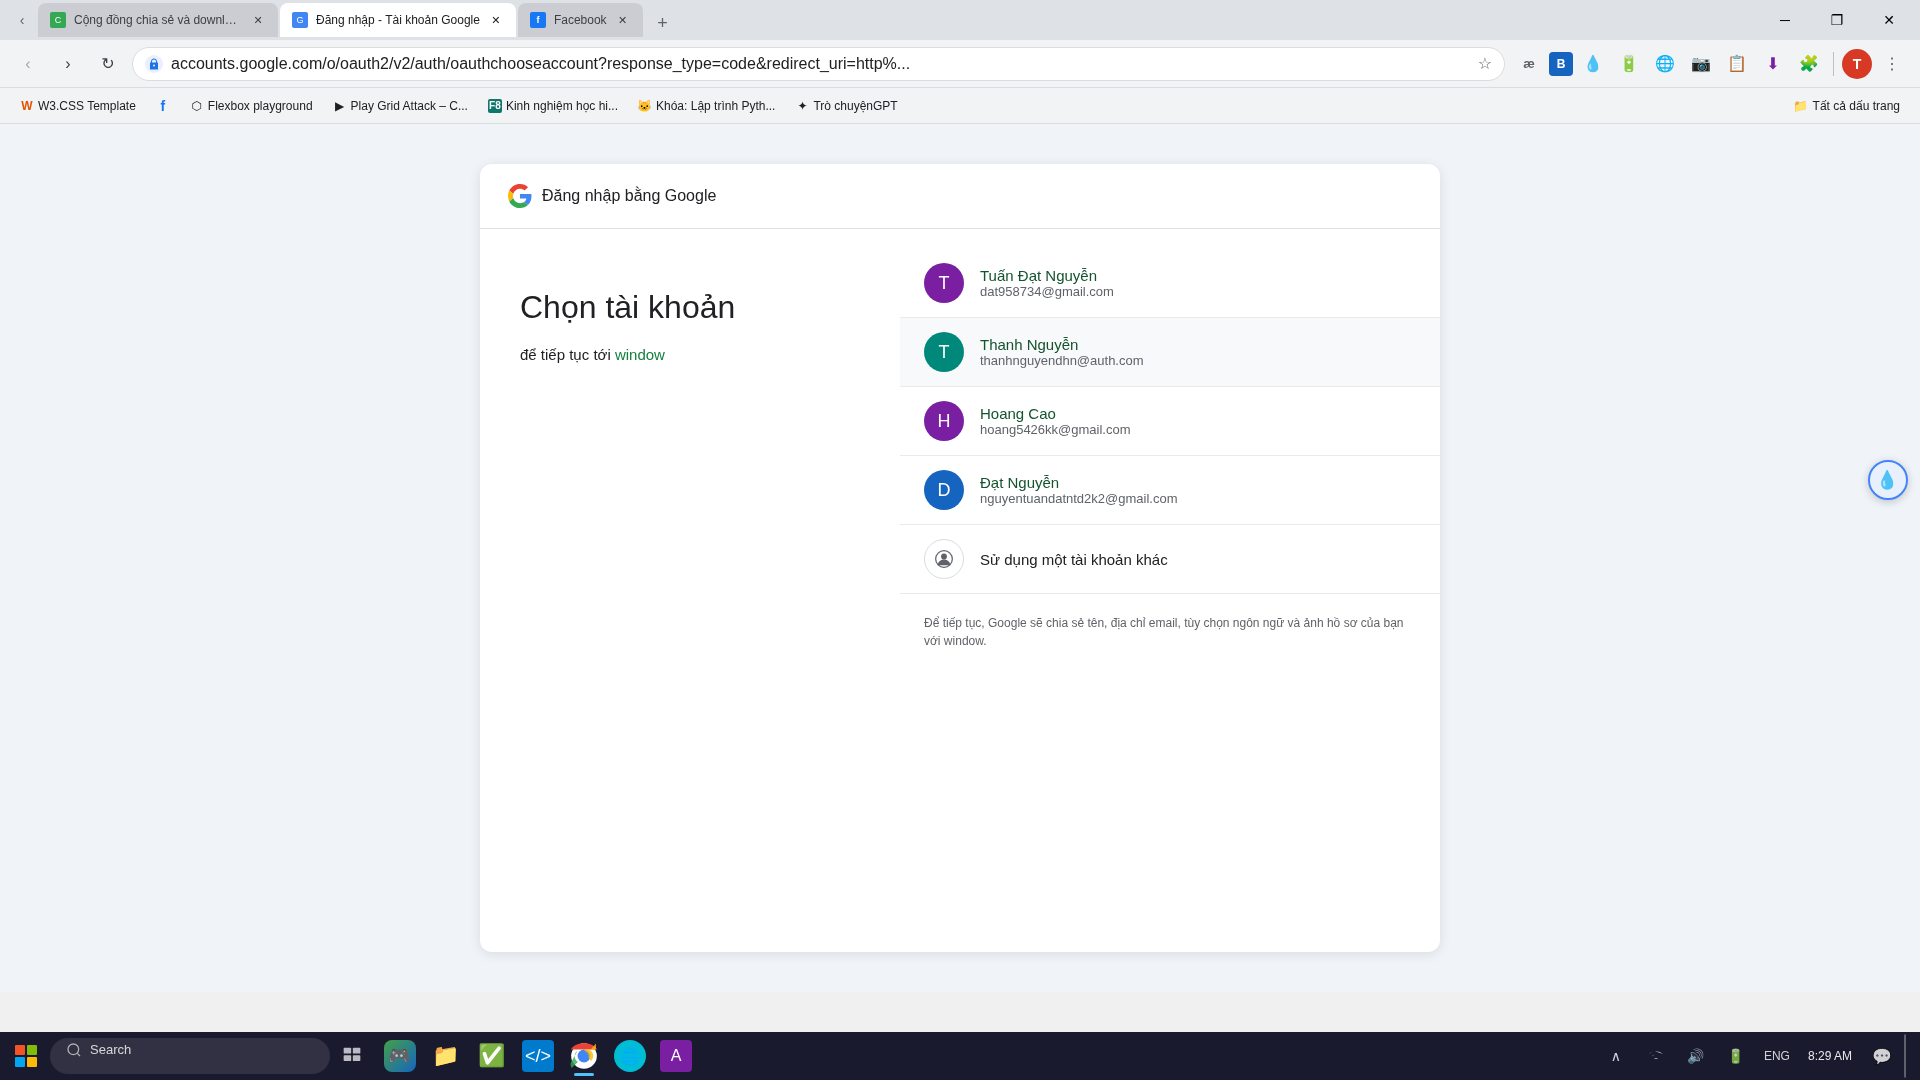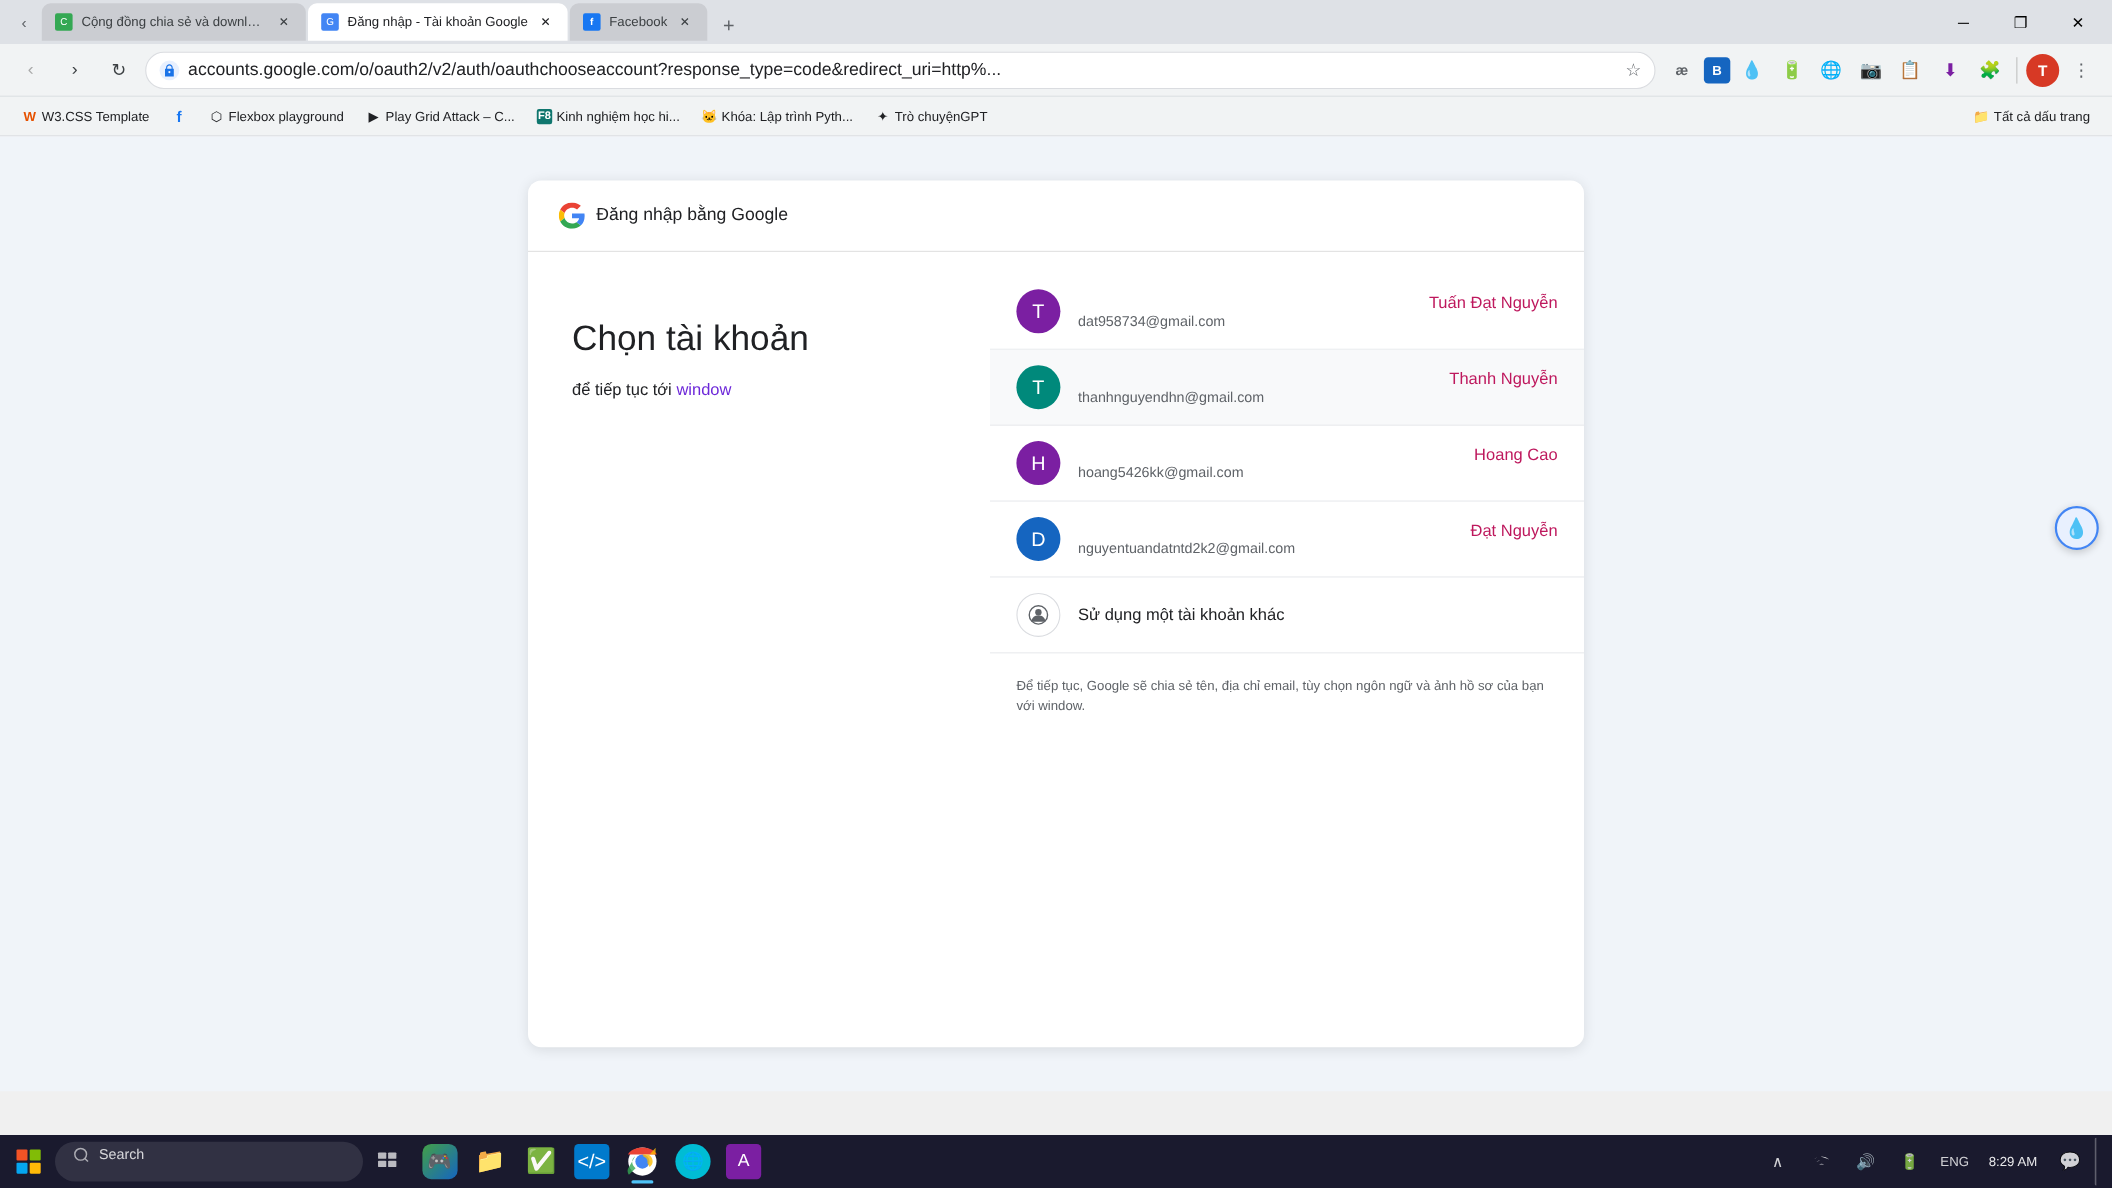--- a/index.html
+++ b/index.html
@@ -286,21 +286,21 @@
       font-size: 32px;
       font-weight: 400;
       color: #202124;
       margin-bottom: 20px;
     }
     .continue-text {
       font-size: 15px;
       color: #202124;
     }
     .continue-link {
-      color: #6d28d9;
+      color: #15803d;
       text-decoration: none;
       cursor: pointer;
     }
     .card-right {
       flex: 1;
       padding: 20px 0;
       border-left: none;
     }
     .account-item {
       display: flex;
@@ -323,23 +323,22 @@
       font-size: 18px;
       font-weight: 500;
       color: white;
       flex-shrink: 0;
     }
     .account-info {
       flex: 1;
     }
     .account-name {
       font-size: 15px;
-      color: #be185d;
+      color: #14532d;
       font-weight: 500;
-      text-align: right;
     }
     .account-email {
       font-size: 13px;
       color: #5f6368;
     }
     .add-account-item {
       display: flex;
       align-items: center;
       gap: 16px;
       padding: 14px 24px;
@@ -667,21 +666,21 @@
               <div class="account-email">dat958734@gmail.com</div>
             </div>
           </div>
 
           <div class="account-item highlighted">
             <div class="account-avatar" style="background:#00897b;">
               <span>T</span>
             </div>
             <div class="account-info">
               <div class="account-name">Thanh Nguyễn</div>
-              <div class="account-email">thanhnguyendhn@gmail.com</div>
+              <div class="account-email">thanhnguyendhn@auth.com</div>
             </div>
           </div>
 
           <div class="account-item">
             <div class="account-avatar" style="background:#7b1fa2;">
               <span>H</span>
             </div>
             <div class="account-info">
               <div class="account-name">Hoang Cao</div>
               <div class="account-email">hoang5426kk@gmail.com</div>

